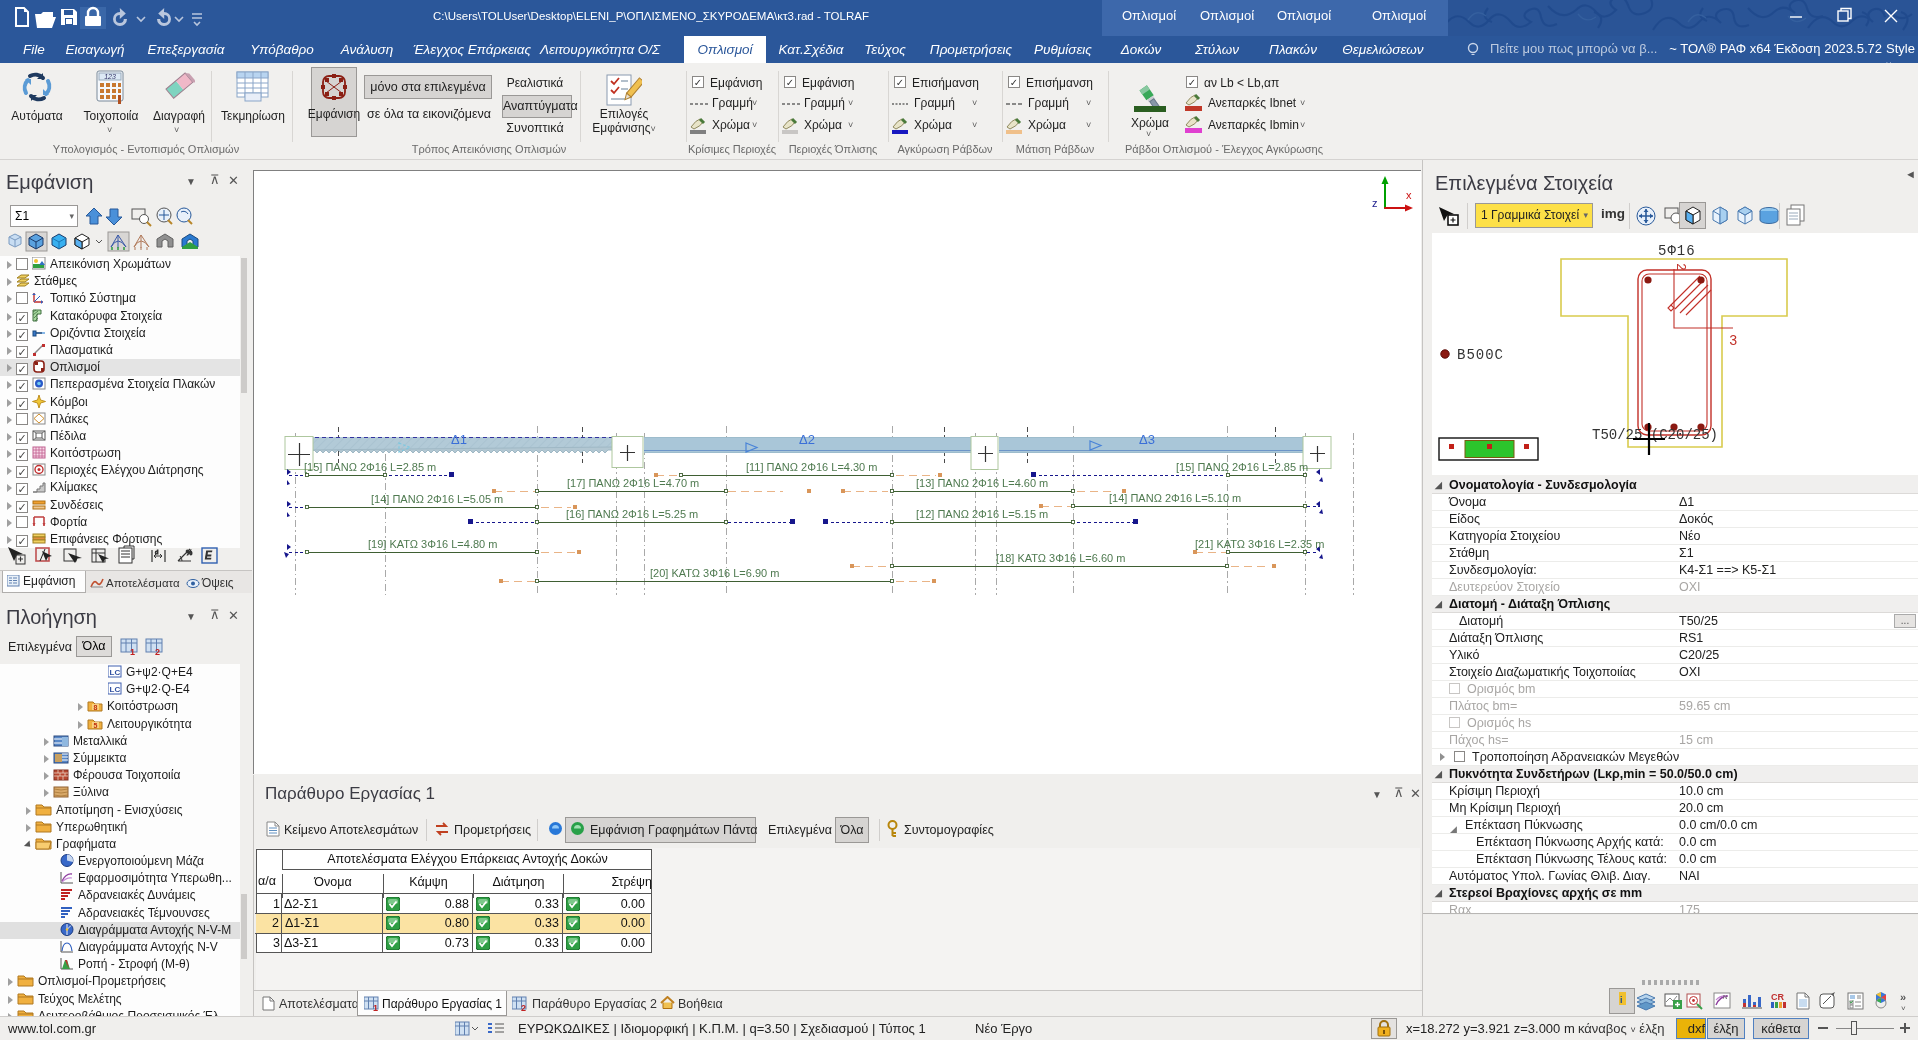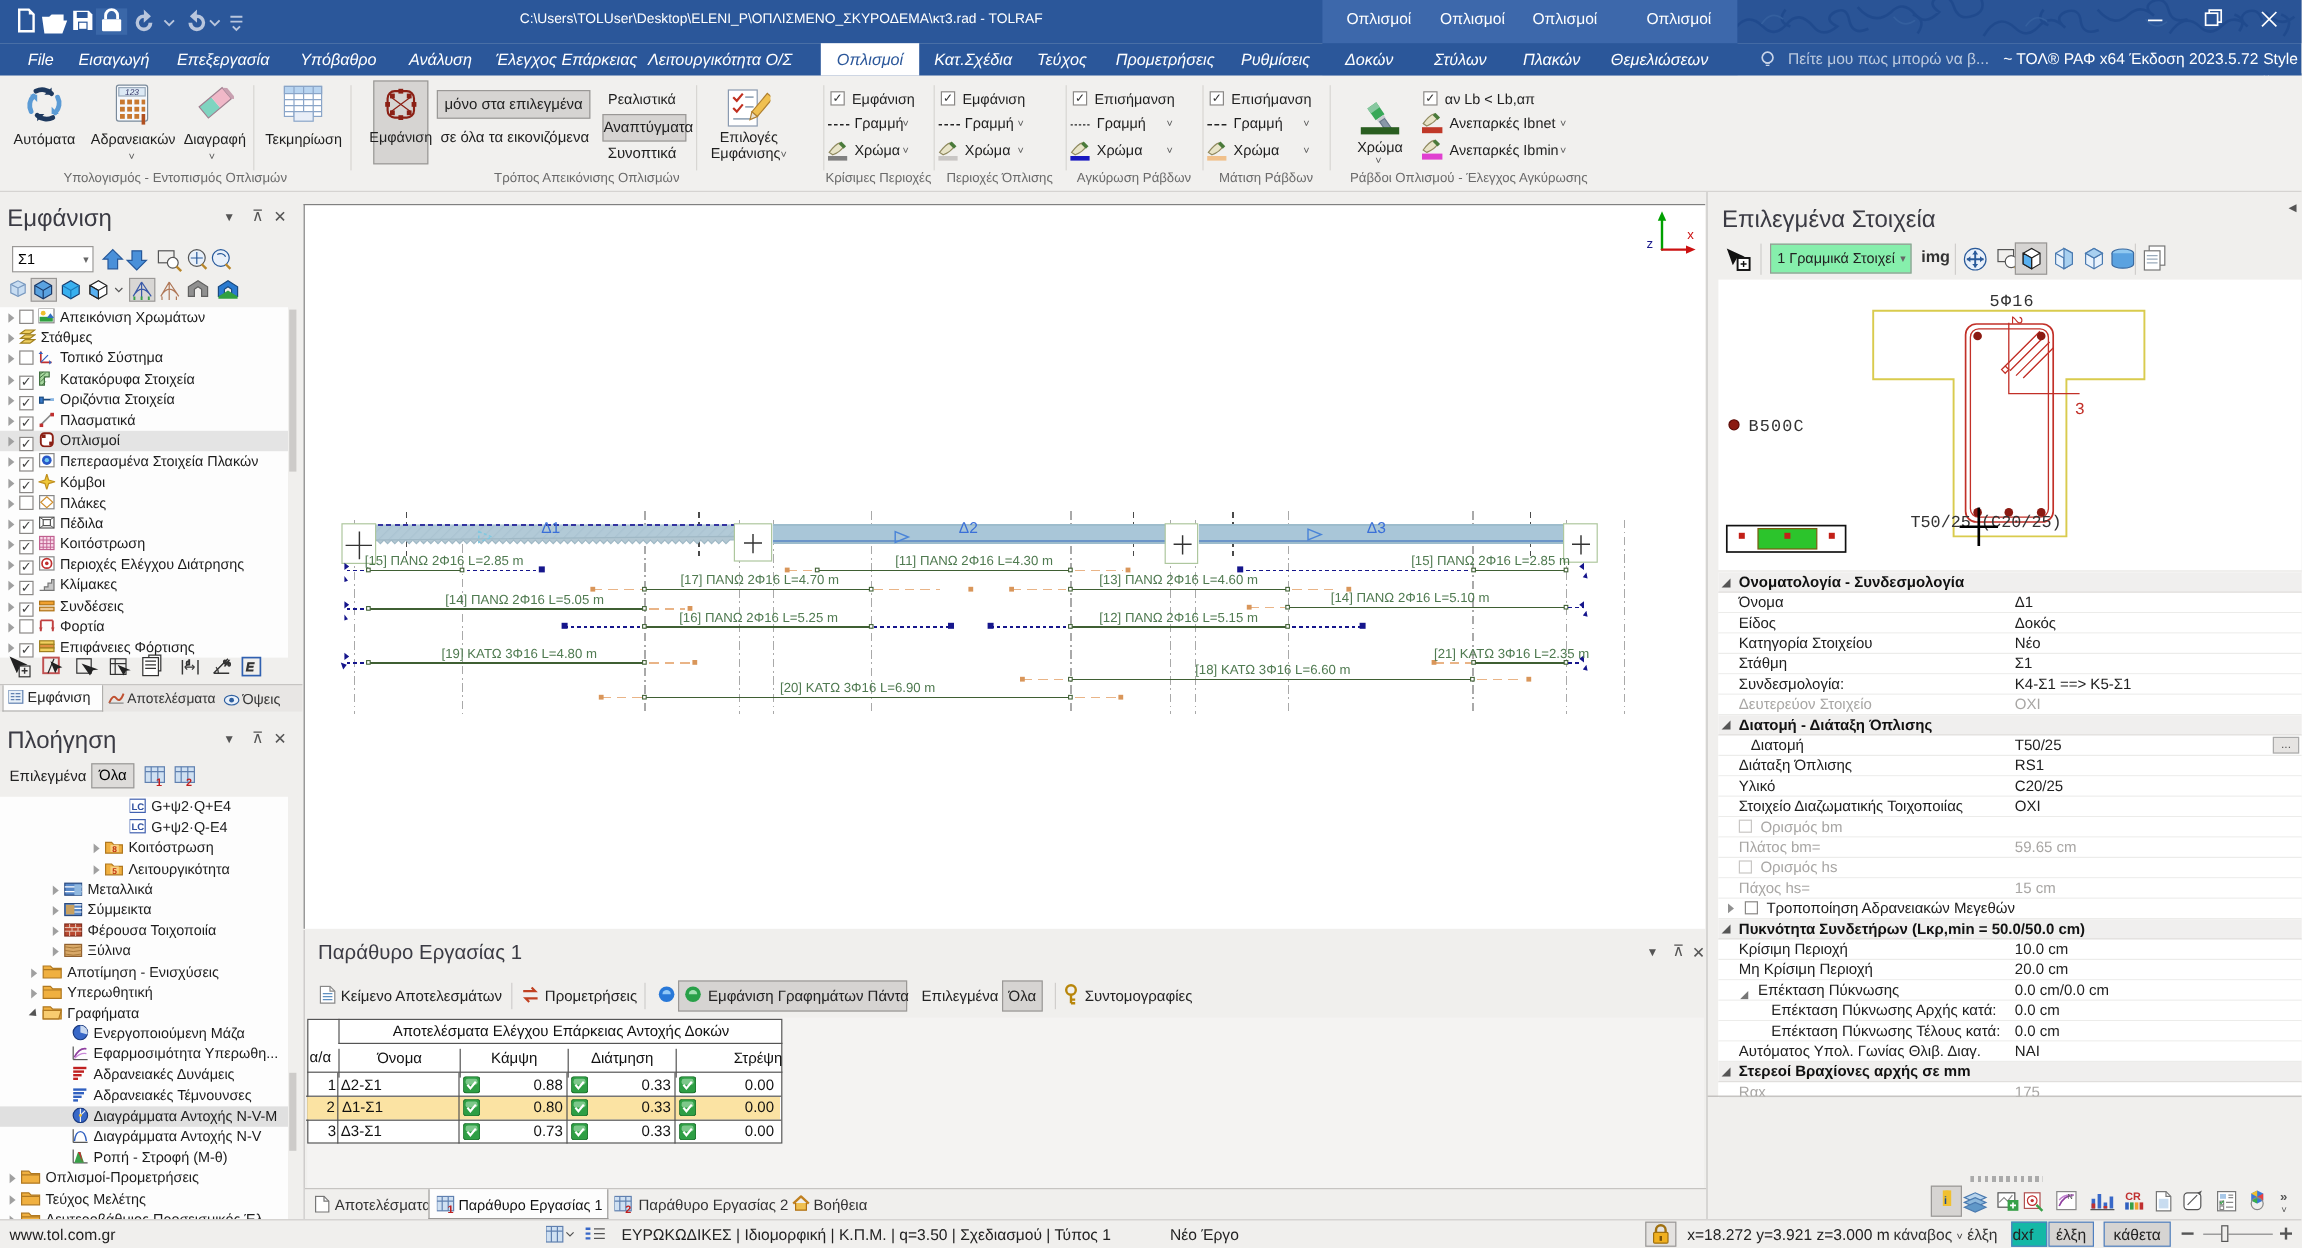--- a/index.html
+++ b/index.html
@@ -153,21 +153,21 @@
           <rect x="4" y="19" width="4" height="4"></rect>
           <rect x="10" y="19" width="4" height="4"></rect>
           <rect x="16" y="19" width="4" height="4"></rect>
           <rect x="22" y="19" width="3" height="4"></rect>
           <rect x="4" y="25" width="4" height="4"></rect>
           <rect x="10" y="25" width="4" height="4"></rect>
           <rect x="16" y="25" width="4" height="4"></rect>
           <rect x="22" y="25" width="3" height="9" fill="#b05020"></rect>
         </g>
  </svg>
- <div class="rbtn-lbl" style="left:72px;top:46px;width:78px">Αδρανειακών</div>
+ <div class="rbtn-lbl" style="left:72px;top:46px;width:78px">Τοιχοποιία</div>
  <div class="abs chev" style="left:107px;top:62px">˅</div>
  <svg class="abs" style="left:163px;top:7px" width="32" height="32" viewBox="0 0 32 32">
   <g transform="rotate(-40 16 16)">
           <rect x="4" y="10" width="13" height="12" fill="#7fd4c0"></rect>
           <rect x="17" y="10" width="12" height="12" fill="#f0b8c8"></rect>
           <rect x="4" y="10" width="25" height="12" fill="none" stroke="#a08090"></rect>
           <path d="M29,10 l3,3 v12 l-3,-3 z" fill="#c8a0b0"></path>
         </g>
  </svg>
  <div class="rbtn-lbl" style="left:146px;top:46px;width:66px">Διαγραφή</div>
@@ -925,21 +925,21 @@
 <div id="rightpanel">
  <div class="ptitle abs" style="left:12px;top:12px">Επιλεγμένα Στοιχεία</div>
  <div class="abs" style="left:482px;top:8px;color:#555;font-size:11px">◄</div>
  <div class="abs" style="left:0;top:40px;width:496px;height:34px">
   <svg class="abs" style="left:14px;top:6px" width="24" height="20" viewBox="0 0 24 20">
           <path d="M2,1 l5,14 3.5,-6 6.5,-1z" fill="#111"></path>
           <rect x="11" y="9" width="10" height="10" fill="#fff" stroke="#111" stroke-width="1.6"></rect>
           <path d="M13.5,14 h5 M16,11.5 v5" stroke="#111" stroke-width="1.2"></path>
         </svg>
   <div class="abs" style="left:44px;top:3px;width:1px;height:26px;background:#d0cecc"></div>
-  <div class="abs" style="left:52px;top:3px;width:118px;height:25px;background:#86efac;border:1px solid #9a9896;font-size:12px;line-height:23px;padding-left:5px;color:#222">1 Γραμμικά Στοιχεί<span style="position:absolute;right:4px;top:0px;color:#666;font-size:9px">▾</span></div>
+  <div class="abs" style="left:52px;top:3px;width:118px;height:25px;background:#fde047;border:1px solid #9a9896;font-size:12px;line-height:23px;padding-left:5px;color:#222">1 Γραμμικά Στοιχεί<span style="position:absolute;right:4px;top:0px;color:#666;font-size:9px">▾</span></div>
   <div class="abs" style="left:178px;top:6px;font-size:13.5px;font-weight:bold;color:#333">img</div>
   <div class="abs" style="left:206px;top:3px;width:1px;height:26px;background:#d0cecc"></div>
   <svg class="abs" style="left:212px;top:4px" width="48" height="24" viewBox="0 0 48 24">
    <circle cx="11" cy="12" r="9" fill="#e8f0fa" stroke="#2a5a9a"></circle>
           <path d="M11,5 v14 M4,12 h14" stroke="#2a5a9a" stroke-width="1.6"></path>
           <path d="M11,5 l-2.5,3 h5z M11,19 l-2.5,-3 h5z M4,12 l3,-2.5 v5z M18,12 l-3,-2.5 v5z" fill="#2a5a9a"></path>
    <rect x="30" y="4" width="13" height="10" fill="none" stroke="#555"></rect>
           <circle cx="41" cy="14" r="5" fill="#fff" stroke="#555"></circle>
           <path d="M44,18 l4,4" stroke="#b8862a" stroke-width="2.4"></path>
   </svg>
@@ -1111,21 +1111,21 @@
  <div class="abs" style="left:518px;top:4px">ΕΥΡΩΚΩΔΙΚΕΣ | Ιδιομορφική | Κ.Π.Μ. | q=3.50 | Σχεδιασμού | Τύπος 1</div>
  <div class="abs" style="left:975px;top:4px">Νέο Έργο</div>
  <div class="abs" style="left:1371px;top:1px;width:26px;height:21px;background:#e4e2e0;border:1px solid #9a9896"></div>
  <svg class="abs" style="left:1376px;top:3px" width="16" height="17" viewBox="0 0 16 17">
         <rect x="2" y="7" width="12" height="9" rx="1" fill="#f0b020" stroke="#a07010"></rect>
         <path d="M4,7 v-2 a4,4 0 0 1 8,0 v2" fill="none" stroke="#a07010" stroke-width="2"></path>
         <rect x="7" y="10" width="2" height="4" fill="#7a5208"></rect>
       </svg>
  <div class="abs" style="left:1406px;top:4px">x=18.272 y=3.921 z=3.000 m</div>
  <div class="abs" style="left:1578px;top:4px;color:#333">κάναβος <span style="font-size:9px">˅</span> έλξη</div>
- <div class="abs" style="left:1676px;top:1px;width:30px;height:21px;background:#14b8a6;border:1px solid #5080c0;text-align:left;line-height:19px">dxf</div>
+ <div class="abs" style="left:1676px;top:1px;width:30px;height:21px;background:#eab308;border:1px solid #5080c0;text-align:right;line-height:19px">dxf</div>
  <div class="abs" style="left:1707px;top:1px;width:38px;height:21px;background:#d6d4d2;border:1px solid #5080c0;text-align:center;line-height:19px">έλξη</div>
  <div class="abs" style="left:1753px;top:1px;width:56px;height:21px;background:#d6d4d2;border:1px solid #5080c0;text-align:center;line-height:19px">κάθετα</div>
  <div class="abs" style="left:1818px;top:10px;width:10px;height:2px;background:#555"></div>
  <div class="abs" style="left:1836px;top:11px;width:58px;height:1px;background:#888"></div>
  <div class="abs" style="left:1851px;top:4px;width:6px;height:14px;background:#f0efed;border:1px solid #555"></div>
  <div class="abs" style="left:1900px;top:10px;width:10px;height:2px;background:#555"></div>
  <div class="abs" style="left:1904px;top:6px;width:2px;height:10px;background:#555"></div>
 </div>
 </div>
 

